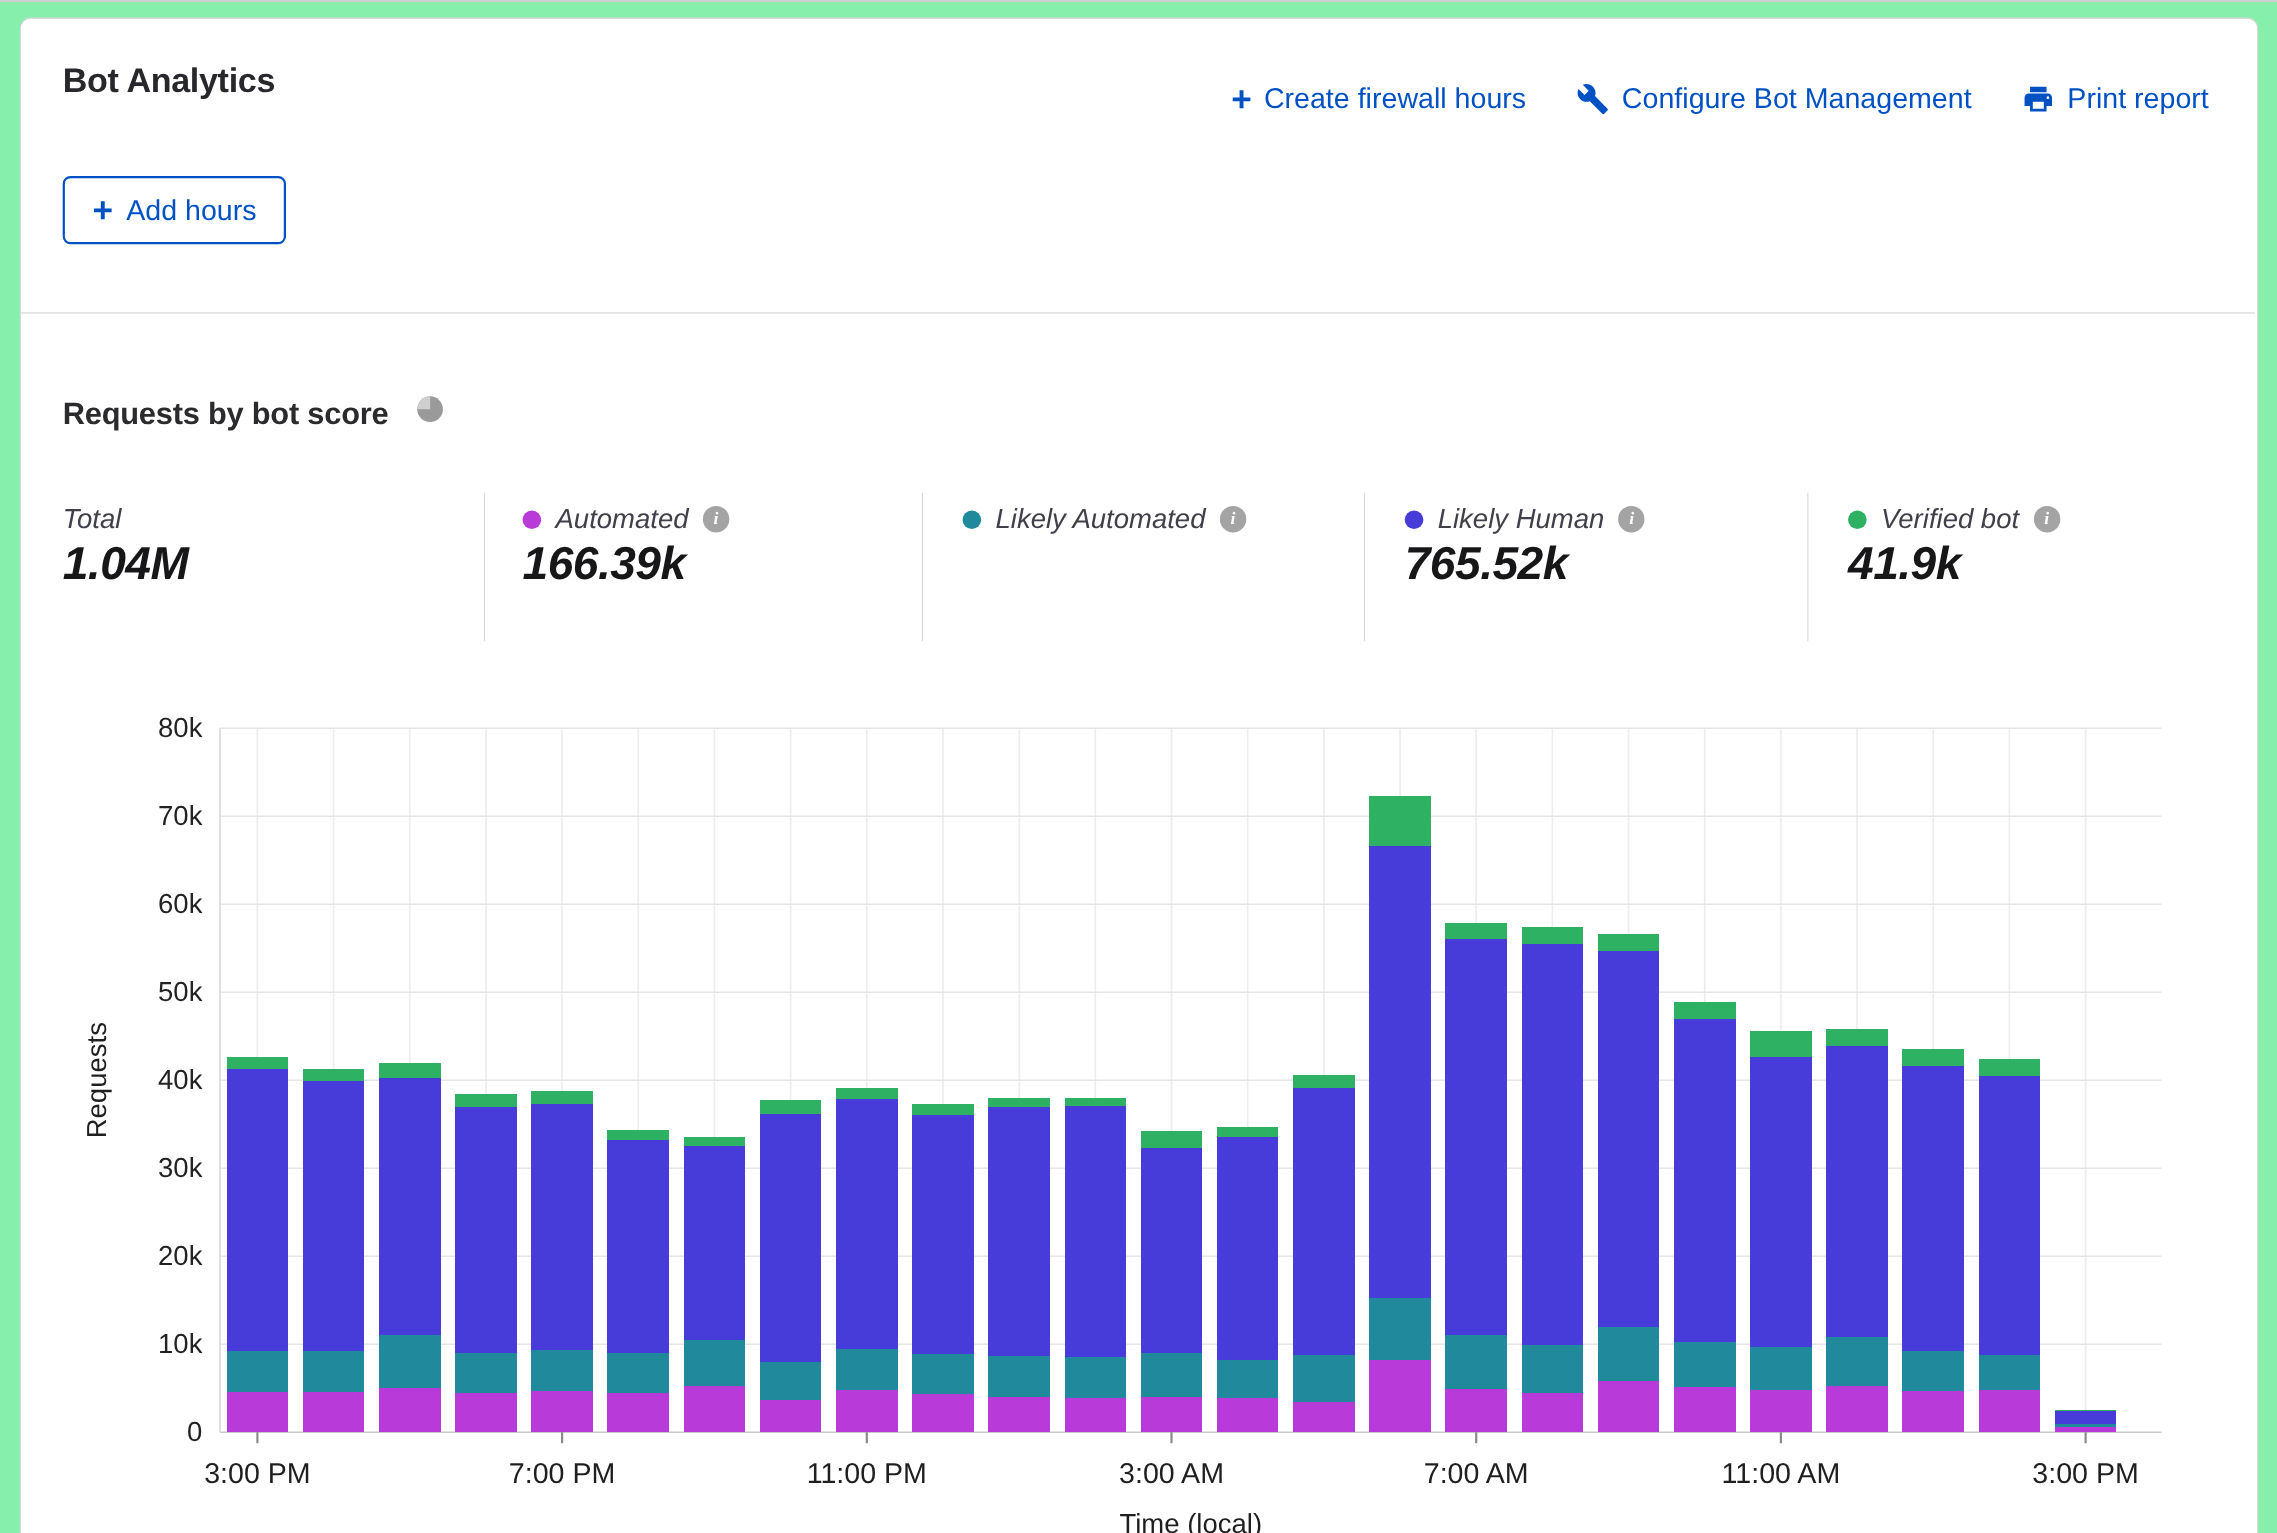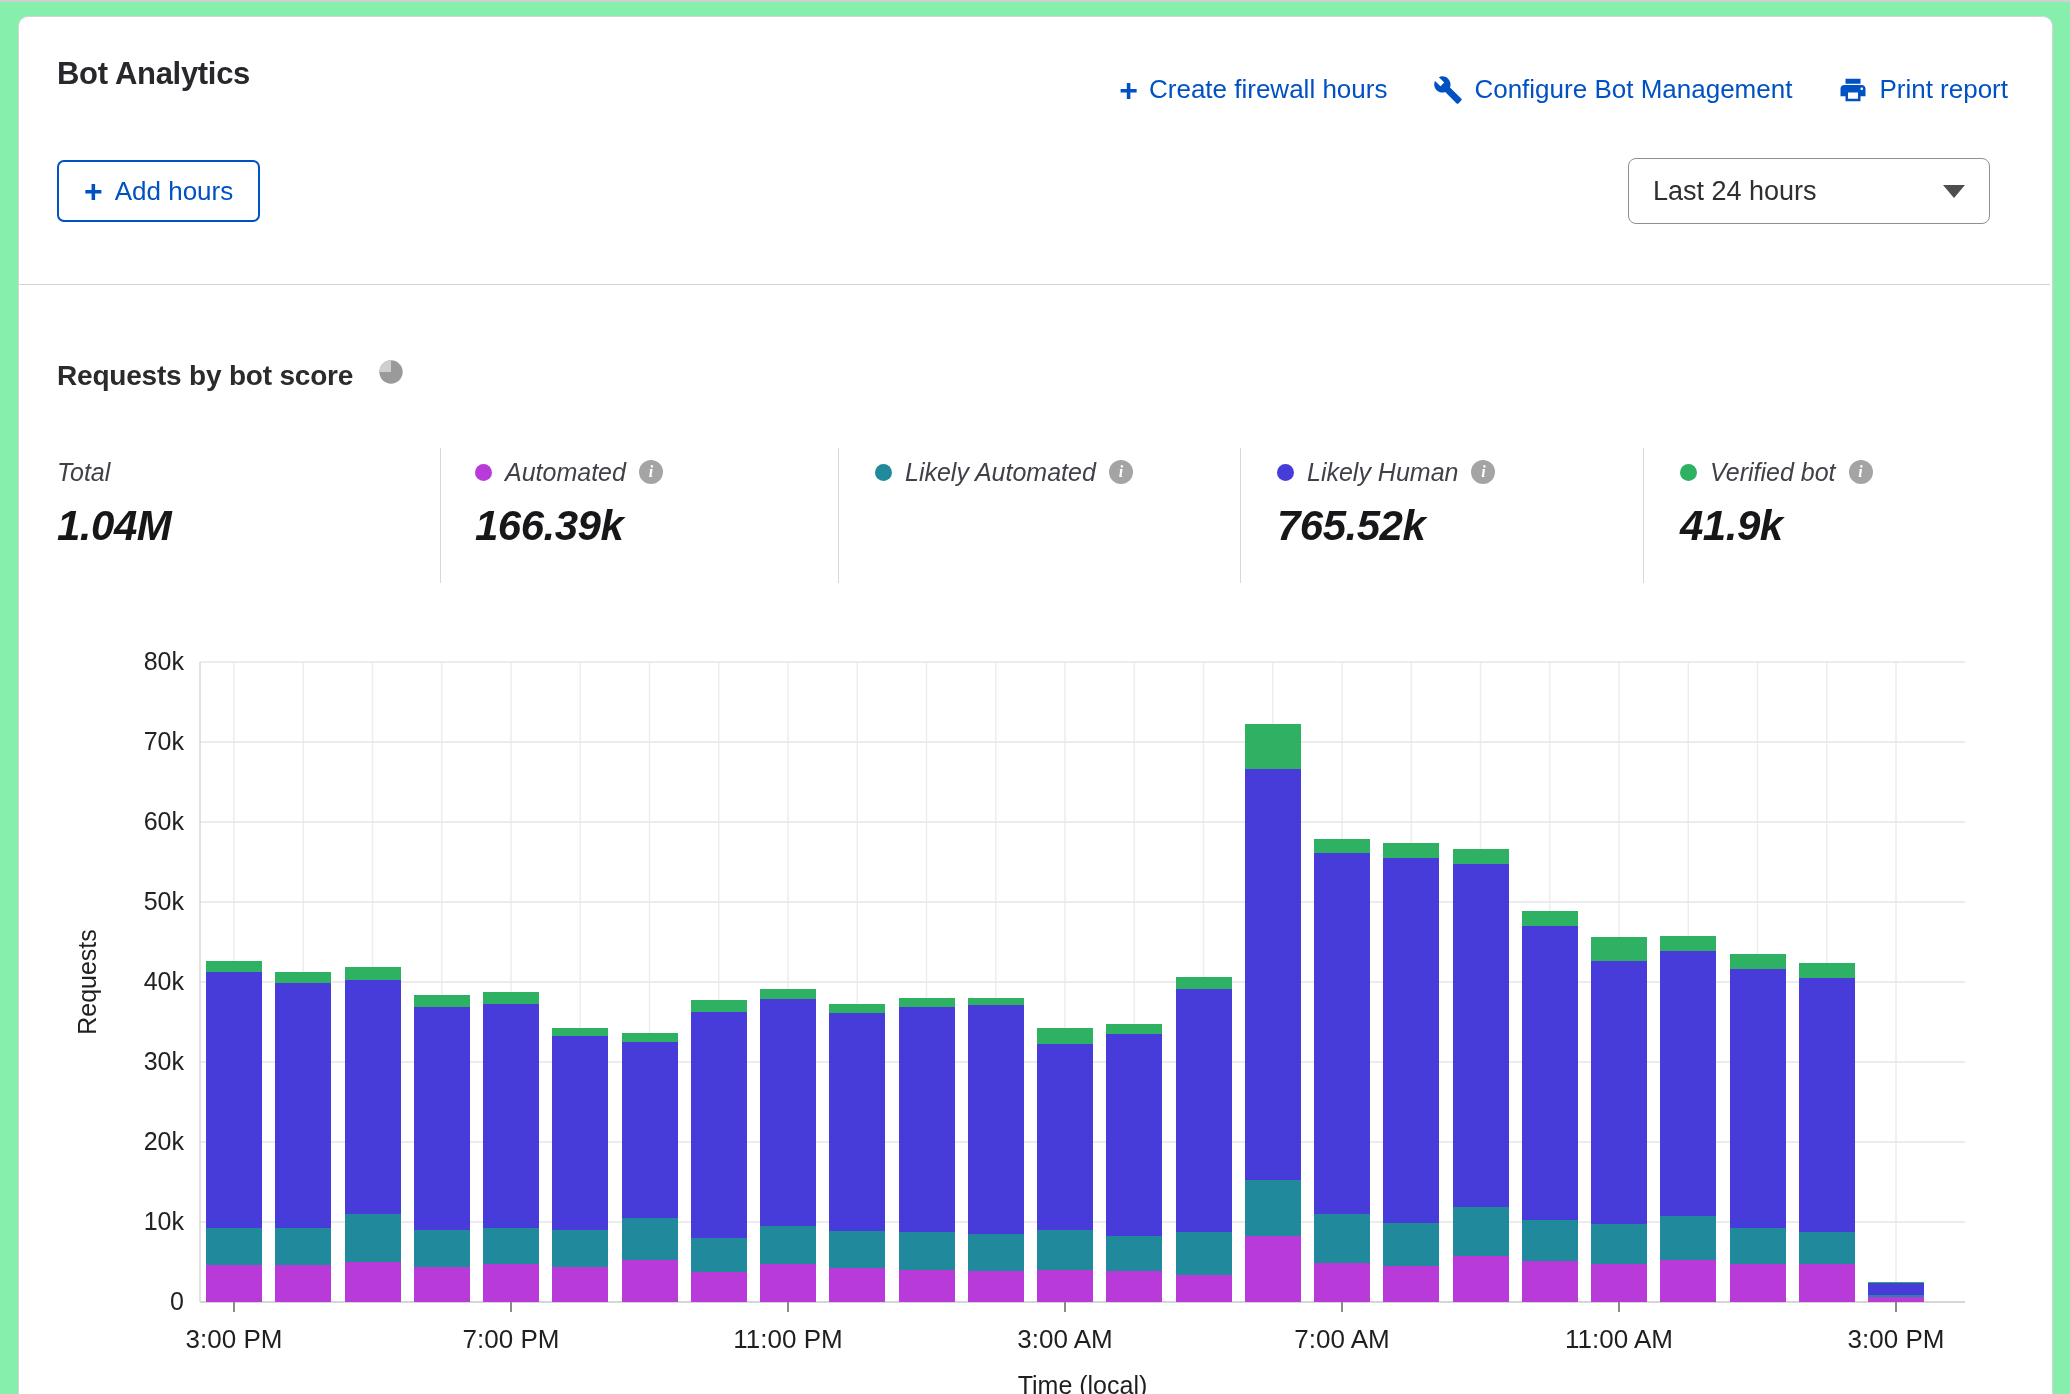--- a/index.html
+++ b/index.html
@@ -19,21 +19,21 @@
   .divider-h{position:absolute;left:19px;top:284px;width:2031px;height:1px;background:#d5d5d5;}
   .section-title{position:absolute;left:57px;top:358px;display:flex;align-items:center;gap:24px;}
   .section-title span{font-size:28px;font-weight:bold;color:#2b2b2e;letter-spacing:-.2px;}
   .stats{position:absolute;left:0;top:448px;width:2070px;height:145px;font-style:italic;}
   .stat-col{position:absolute;top:8px;}
   .stat-head{display:flex;align-items:center;gap:13px;height:32px;}
   .dot{width:17px;height:17px;border-radius:50%;flex:0 0 auto;}
   .stat-label{font-size:25px;color:#40404a;white-space:nowrap;}
   .info{width:24px;height:24px;border-radius:50%;background:#a4a4a4;color:#fff;font-size:16px;font-weight:bold;
     display:flex;align-items:center;justify-content:center;font-family:"Liberation Serif",serif;cursor:pointer;}
-  .stat-value{margin-top:14px;font-size:42px;font-weight:bold;color:#17171a;letter-spacing:-.5px;}
+  .stat-value{font-size:42px;font-weight:bold;color:#17171a;letter-spacing:-.5px;}
   .vsep{position:absolute;top:0;width:1px;height:135px;background:#d8d8d8;}
   svg text{font-family:"Liberation Sans",sans-serif;}
 </style>
 </head>
 <body>
 
 <div class="page">
   <div class="top-edge"></div>
   <div class="card"></div>
 
@@ -60,24 +60,20 @@
       </span>
       <span>Print report</span>
     </div>
   </div>
 
   <button class="add-filter">
     <span class="plus-glyph">+</span>
     <span>Add hours</span>
   </button>
 
-  <div class="range-select">
-    <span>Last 24 hours</span>
-    <span class="caret"></span>
-  </div>
 
   <div class="divider-h"></div>
 
   <div class="section-title">
     <span>Requests by bot score</span>
     <span>
       <svg width="28" height="28" viewBox="0 0 24 24">
         <circle cx="12" cy="12" r="10" fill="#9a9a9a"></circle>
         <path d="M12 2 A10 10 0 0 0 2 12 L12 12 Z" fill="#cfcfcf"></path>
       </svg>

